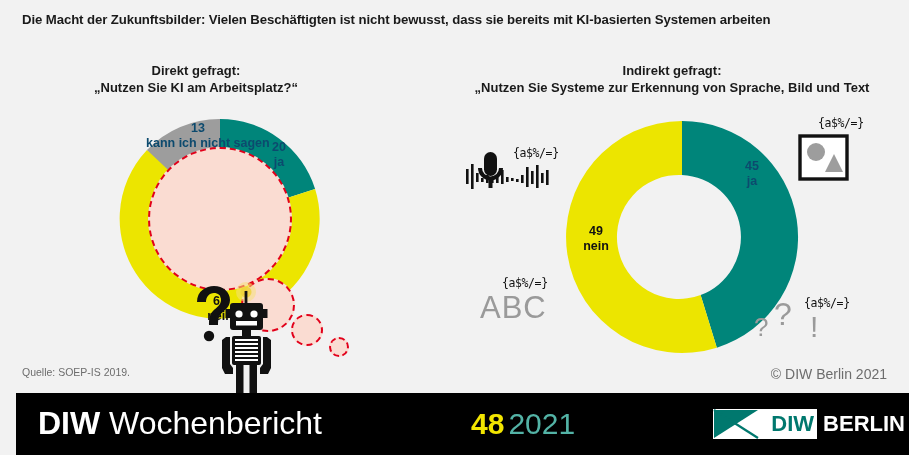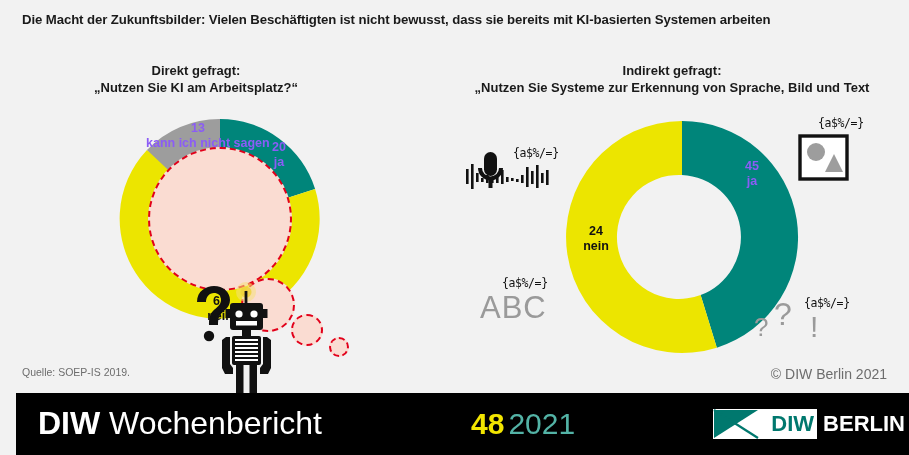--- a/index.html
+++ b/index.html
@@ -33,21 +33,21 @@
   .donut-svg{position:absolute;left:0;top:0;}
 
   .slice-label{
     position:absolute;text-align:center;
     font-size:12.5px;line-height:14.5px;font-weight:bold;
     pointer-events:none;white-space:nowrap;
   }
   .slice-label .num{display:block;font-weight:bold;}
   .slice-label .cap{display:block;font-weight:bold;}
 
-  .lbl-white{color:#8b5cf6;}
+  .lbl-white{color:#0c4a6e;}
   .lbl-dark{color:#111111;}
 
   
   .bubble{
     position:absolute;border-radius:50%;
     background:#fadcd2;
     border:2.4px dashed #e2001a;
     box-sizing:border-box;
   }
 
@@ -219,21 +219,21 @@
           <path fill="#ece500" d="M 274.84 233.66 A 116 116 0 1 1 240 7 L 240 61 A 62 62 0 1 0 258.63 181.01 Z"></path>
         </g>
       </svg>
 
       <div class="slice-label lbl-white" style="left:282px;top:45px;width:56px;">
         <span class="num">45</span>
         <span class="cap">ja</span>
       </div>
 
       <div class="slice-label lbl-dark" style="left:126px;top:110px;width:56px;">
-        <span class="num">24</span>
+        <span class="num">49</span>
         <span class="cap">nein</span>
       </div>
 
       <div class="ico-group" style="left:24px;top:34px;">
         <svg width="90" height="52" viewBox="0 0 90 52">
           <g fill="#111111">
             <rect x="18" y="4" width="13" height="24" rx="6.5"></rect>
             <path d="M12 20 a12.5 12.5 0 0 0 25 0 h-4 a8.5 8.5 0 0 1 -17 0 z"></path>
             <rect x="22.5" y="31" width="4" height="9"></rect>
           </g>

